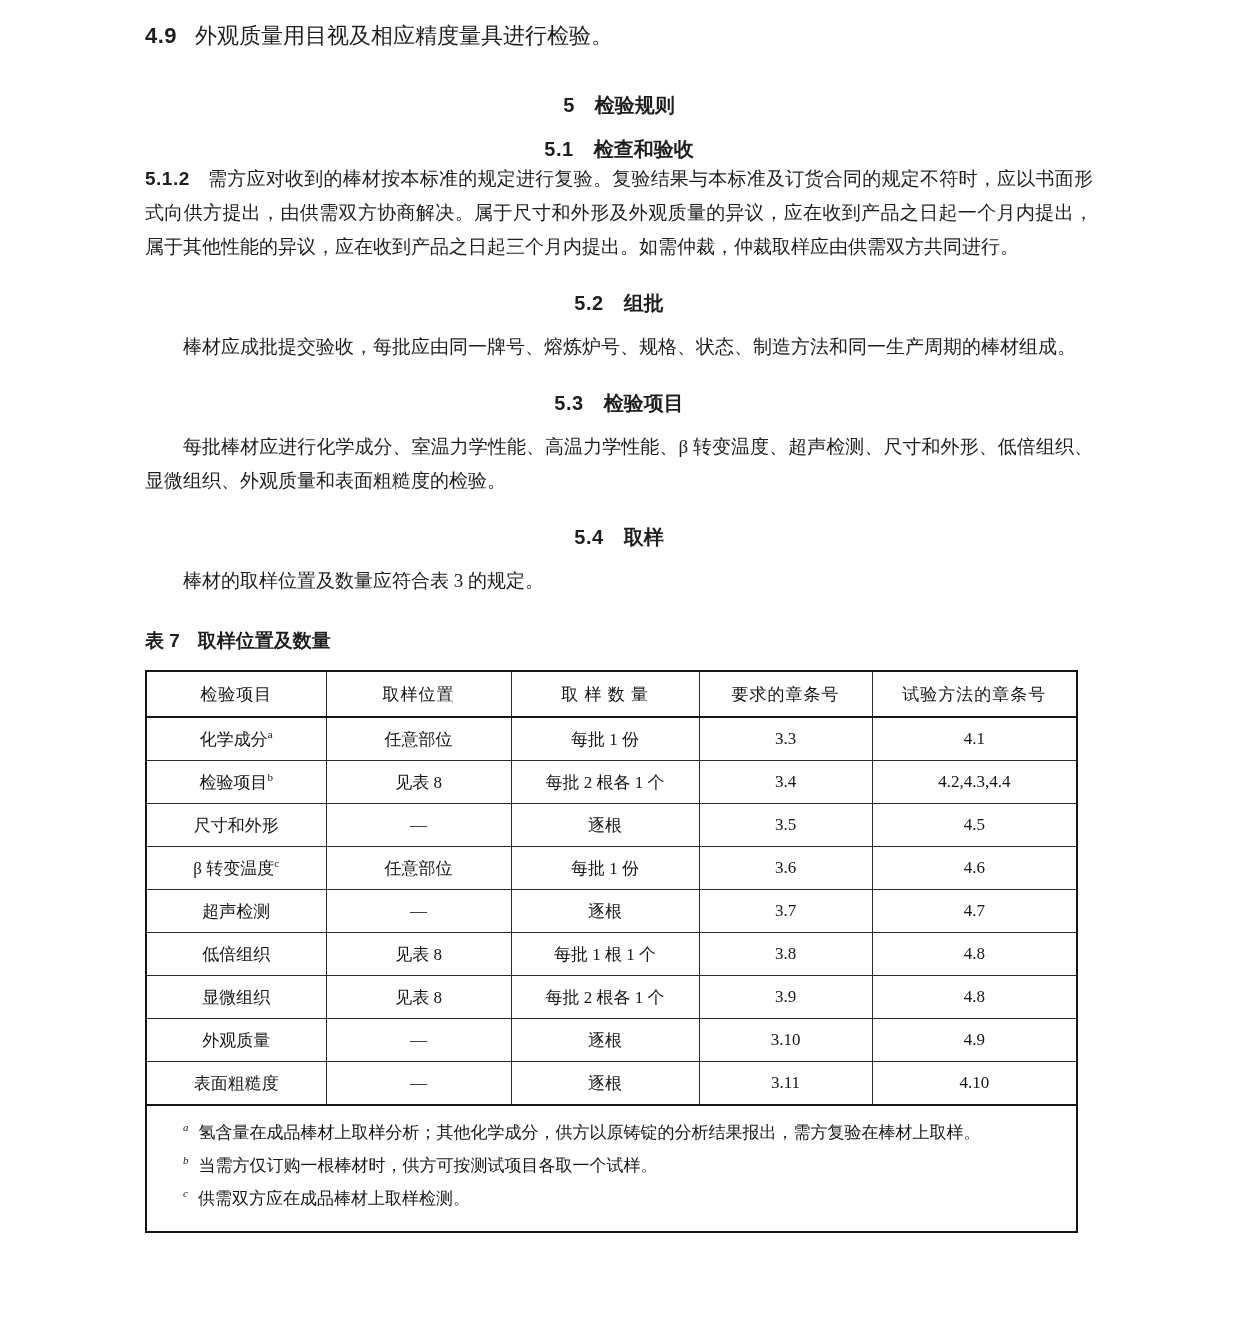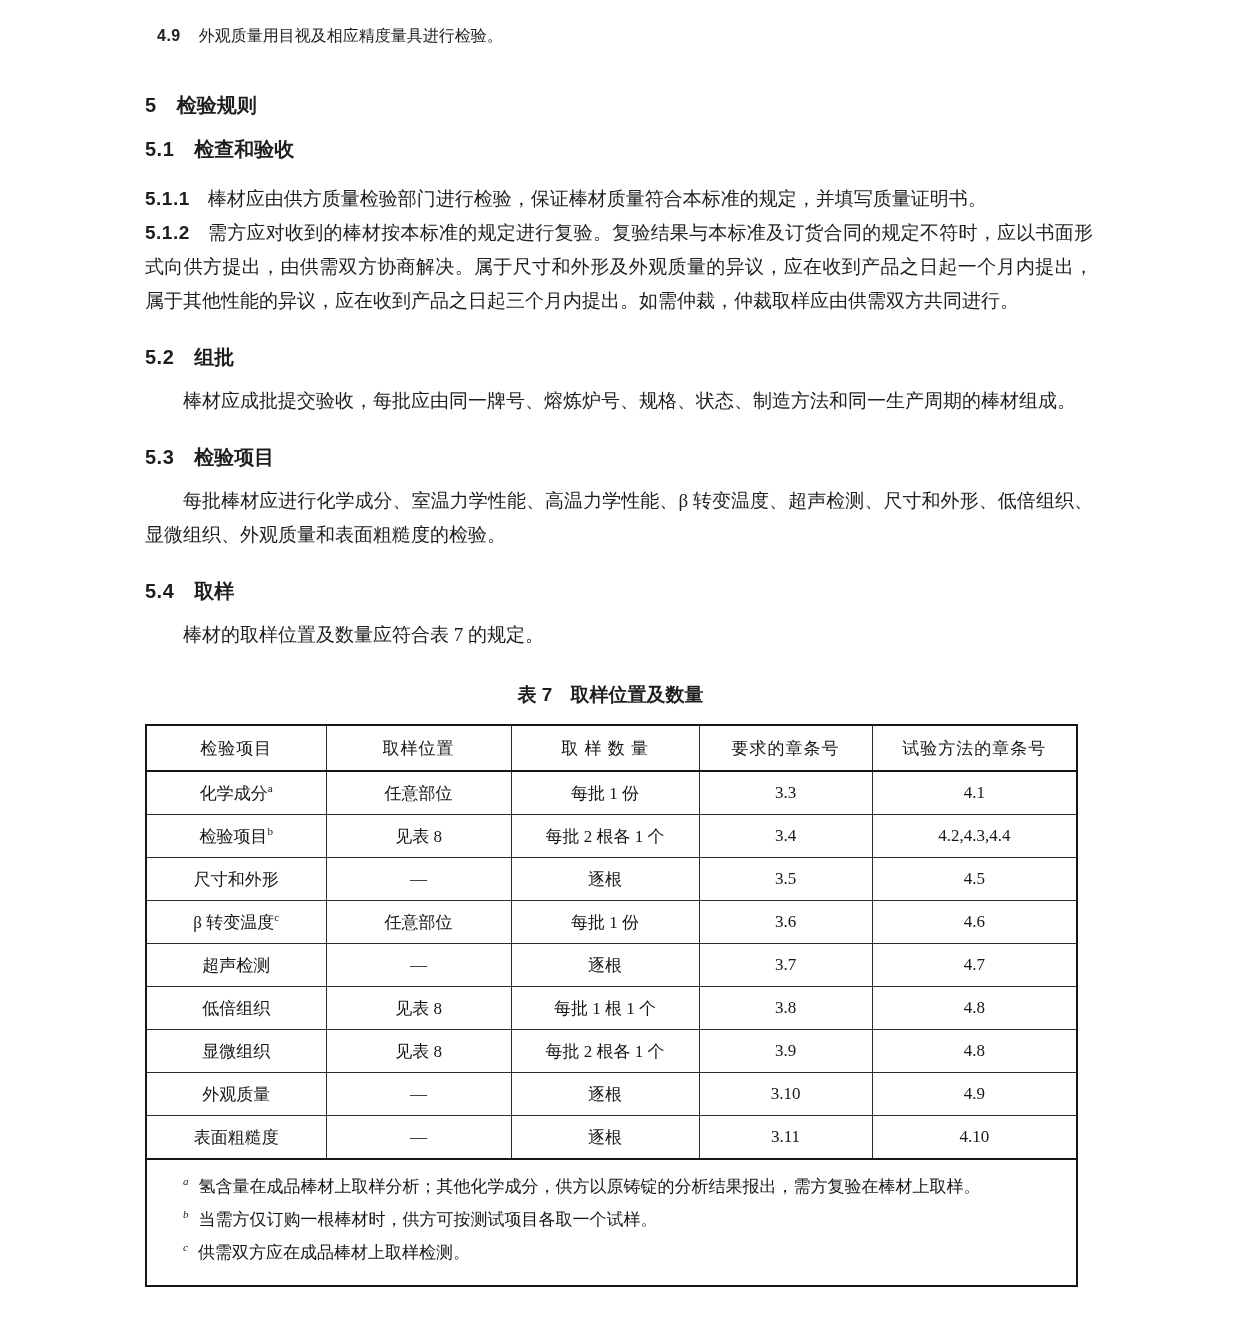--- a/index.html
+++ b/index.html
@@ -4,46 +4,46 @@
 <style>
   html,body{margin:0;padding:0;background:#ffffff;}
   body{
     width:1240px;height:1321px;
     box-sizing:border-box;
     padding:20px 147px 0 145px;
     font-family:"Liberation Serif","DejaVu Serif",serif;
     color:#1e1e1e;
     -webkit-font-smoothing:antialiased;
   }
-  .clause{font-size:16px;line-height:32px;margin:0 0 8px 12px;}
+  .clause{font-size:22px;line-height:32px;margin:0 0 8px 0;}
   .clause-num{
     font-family:"Liberation Sans","DejaVu Sans",sans-serif;
     font-weight:bold;margin-right:18px;letter-spacing:0.5px;
   }
   .heading{
     font-family:"Liberation Sans","DejaVu Sans",sans-serif;
-    font-weight:bold;font-size:20px;line-height:26px;margin:0;
+    font-weight:bold;font-size:20px;line-height:26px;margin:0;text-align:center;
   }
   .heading .h-num{margin-right:20px;letter-spacing:0.5px;}
   .h5-top{margin-top:40px;}
   .h5-1{margin-top:18px;}
   .h5-2{margin-top:26px;}
   .h5-3{margin-top:26px;}
   .h5-4{margin-top:26px;}
   .para{
     font-size:19px;line-height:34px;margin:0;
     text-align:justify;
   }
   .p-5-1-1{margin-top:20px;}
   .p-5-1-2{margin-top:0;}
   .p-indent{text-indent:2em;}
   .p-body{margin-top:14px;}
   .tbl-caption{
     font-family:"Liberation Sans","DejaVu Sans",sans-serif;
-    font-weight:bold;font-size:19px;text-align:center;
+    font-weight:bold;font-size:19px;
     margin-top:30px;margin-bottom:16px;width:931px;
   }
   .tbl-caption .cap-title{margin-left:18px;}
   table.t7{
     width:931px;border-collapse:collapse;table-layout:fixed;
     font-size:17px;color:#161616;
     border:2px solid #161616;
   }
   table.t7 th{
     font-family:"Liberation Serif","DejaVu Serif",serif;
@@ -72,35 +72,34 @@
 
 <div>
 
   <p class="clause"><span class="clause-num">4.9</span><span>外观质量用目视及相应精度量具进行检验。</span></p>
 
 
   <p class="heading h5-top"><span class="h-num">5</span><span>检验规则</span></p>
 
   <p class="heading h5-1"><span class="h-num">5.1</span><span>检查和验收</span></p>
 
-  <p class="para p-5-1-1"><span class="clause-num">5.1.1</span><span>棒材应由供方质量检验部门进行检验，保证棒材质量符合本标准的规定，并填写质量证明书。</span></p>
 
   <p class="para p-5-1-2"><span class="clause-num">5.1.2</span><span>需方应对收到的棒材按本标准的规定进行复验。复验结果与本标准及订货合同的规定不符时，应以书面形式向供方提出，由供需双方协商解决。属于尺寸和外形及外观质量的异议，应在收到产品之日起一个月内提出，属于其他性能的异议，应在收到产品之日起三个月内提出。如需仲裁，仲裁取样应由供需双方共同进行。</span></p>
 
   <p class="heading h5-2"><span class="h-num">5.2</span><span>组批</span></p>
 
   <p class="para p-indent p-body">棒材应成批提交验收，每批应由同一牌号、熔炼炉号、规格、状态、制造方法和同一生产周期的棒材组成。</p>
 
   <p class="heading h5-3"><span class="h-num">5.3</span><span>检验项目</span></p>
 
   <p class="para p-indent p-body">每批棒材应进行化学成分、室温力学性能、高温力学性能、β 转变温度、超声检测、尺寸和外形、低倍组织、显微组织、外观质量和表面粗糙度的检验。</p>
 
   <p class="heading h5-4"><span class="h-num">5.4</span><span>取样</span></p>
 
-  <p class="para p-indent p-body">棒材的取样位置及数量应符合表 7 的规定。</p>
+  <p class="para p-indent p-body">棒材的取样位置及数量应符合表 3 的规定。</p>
 
   <div class="tbl-caption"><span>表 7</span><span class="cap-title">取样位置及数量</span></div>
 
   <table class="t7">
     <colgroup>
       <col style="width:180px">
         <col style="width:185px">
         <col style="width:188px">
         <col style="width:173px">
         <col style="width:205px">

